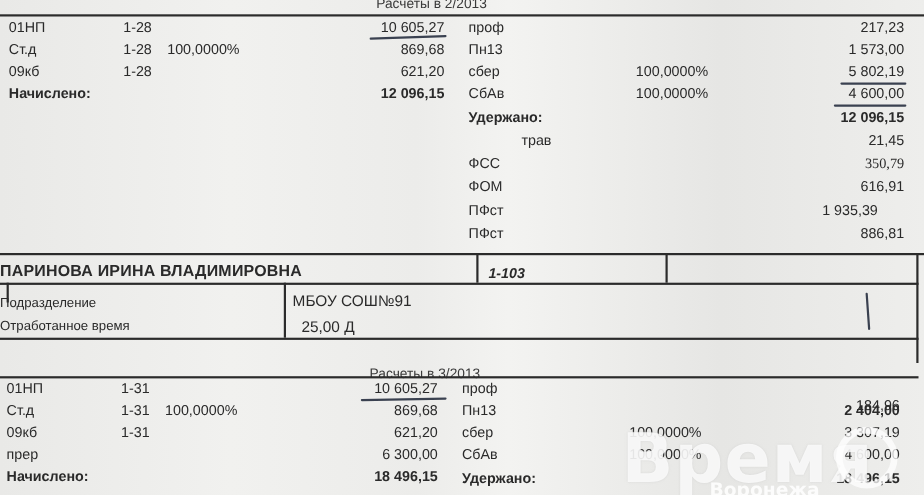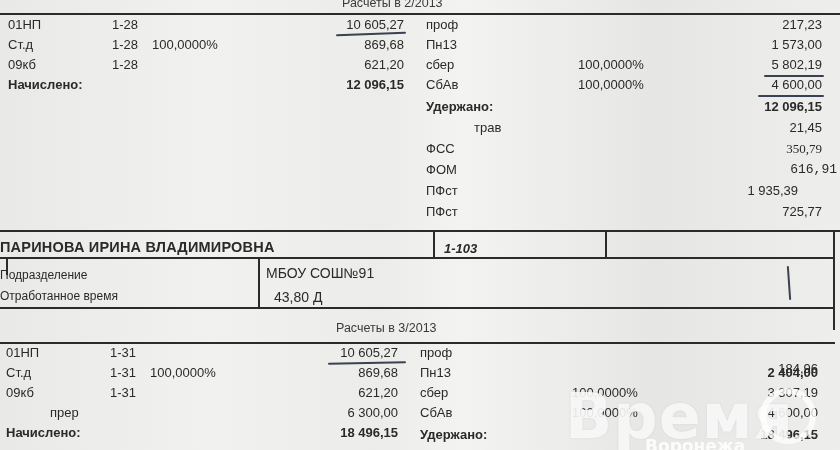--- a/index.html
+++ b/index.html
@@ -76,64 +76,64 @@
 <div class="pen" style="left:758px; top:95px; width:66px; height:1.5px;"></div>
 
 <div>
   <div class="abs" style="left:426px; top:120px;margin-left:48px;">трав</div>
   <div class="abs r" style="left:700px; width:122px; top:120px;">21,45</div>
 
   <div class="abs" style="left:426px; top:141px;">ФСС</div>
   <div class="abs r" style="left:700px; width:122px; top:141px;font-family:Liberation Serif, serif;">350,79</div>
 
   <div class="abs" style="left:426px; top:162px;">ФОМ</div>
-  <div class="abs r" style="left:715px; width:122px; top:162px;font-family:Liberation Mono, monospace;">616,91</div>
+  <div class="abs r" style="left:700px; width:122px; top:162px;">616,91</div>
 
   <div class="abs" style="left:426px; top:183px;">ПФст</div>
   <div class="abs r" style="left:676px; width:122px; top:183px;">1 935,39</div>
 
   <div class="abs" style="left:426px; top:204px;">ПФст</div>
-  <div class="abs r" style="left:700px; width:122px; top:204px;">725,77</div>
+  <div class="abs r" style="left:700px; width:122px; top:204px;">886,81</div>
 </div>
 
 <div class="hline" style="left:0; top:230px; width:840px;"></div>
 <div class="abs bold" style="left:0; top:239px; font-size:14.5px; letter-spacing:0.2px;">ПАРИНОВА ИРИНА ВЛАДИМИРОВНА</div>
 <div class="vline" style="left:433px; top:230px; height:27px;"></div>
 <div class="abs bold" style="left:444px; top:241px;font-style:italic;">1-103</div>
 <div class="vline" style="left:605px; top:230px; height:27px;"></div>
 <div class="vline" style="left:833px; top:230px; height:100px;"></div>
 <div class="hline" style="left:0; top:257px; width:835px;"></div>
 
 <div class="abs" style="left:0; top:267px; font-size:12px;">Подразделение</div>
 <div class="abs" style="left:0; top:288px; font-size:12px;">Отработанное время</div>
 <div class="vline" style="left:6px; top:257px; height:18px; width:1.5px;"></div>
 <div class="vline" style="left:258px; top:257px; height:50px;"></div>
 <div class="abs" style="left:266px; top:265px; font-size:14px;">МБОУ СОШ№91</div>
-<div class="abs" style="left:274px; top:289px; font-size:14px;">43,80 Д</div>
+<div class="abs" style="left:274px; top:289px; font-size:14px;">25,00 Д</div>
 <div class="pen" style="left:788px; top:266px; width:2px; height:34px; transform:rotate(-4deg);"></div>
 <div class="hline" style="left:0; top:307px; width:835px;"></div>
 
-<div class="section-title" style="left:336px; top:321px;">Расчеты в 3/2013</div>
+<div class="section-title" style="left:336px; top:333px;">Расчеты в 3/2013</div>
 <div class="hline" style="left:0; top:342px; width:835px;"></div>
 
 <div>
   <div class="abs" style="left:6px; top:345px;">01НП</div>
   <div class="abs" style="left:110px; top:345px;">1-31</div>
   <div class="abs r" style="left:300px; width:98px; top:345px;">10 605,27</div>
 
   <div class="abs" style="left:6px; top:365px;">Ст.д</div>
   <div class="abs" style="left:110px; top:365px;">1-31</div>
   <div class="abs" style="left:150px; top:365px;">100,0000%</div>
   <div class="abs r" style="left:300px; width:98px; top:365px;">869,68</div>
 
   <div class="abs" style="left:6px; top:385px;">09кб</div>
   <div class="abs" style="left:110px; top:385px;">1-31</div>
   <div class="abs r" style="left:300px; width:98px; top:385px;">621,20</div>
 
-  <div class="abs" style="left:6px; top:405px;margin-left:44px;">прер</div>
+  <div class="abs" style="left:6px; top:405px;">прер</div>
   <div class="abs r" style="left:300px; width:98px; top:405px;">6 300,00</div>
 
   <div class="abs bold" style="left:6px; top:425px;">Начислено:</div>
   <div class="abs bold r" style="left:300px; width:98px; top:425px;">18 496,15</div>
 </div>
 <div class="pen" style="left:328px; top:362px; width:78px; transform:rotate(-1deg);"></div>
 
 <div>
   <div class="abs" style="left:420px; top:345px;">проф</div>
   <div class="abs r" style="left:690px; width:128px; top:345px;margin-top:16px;">184,96</div>

